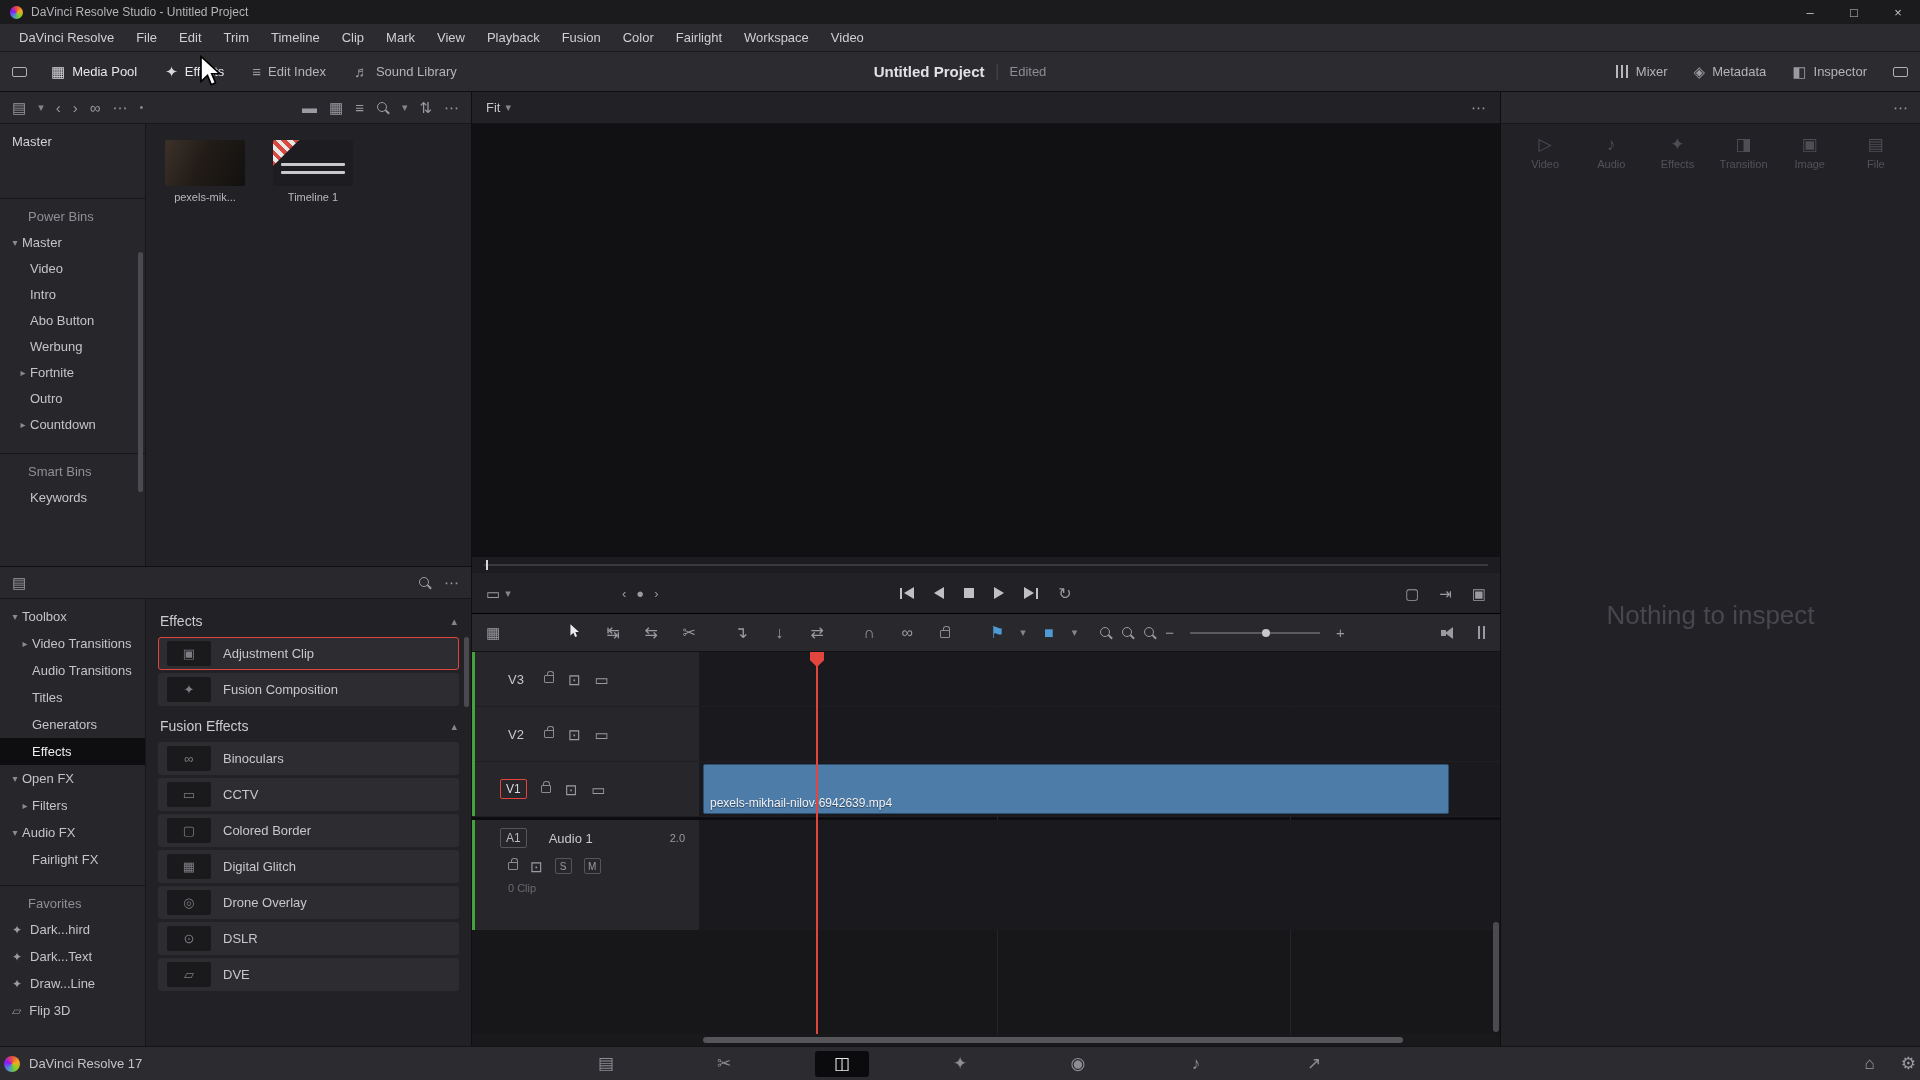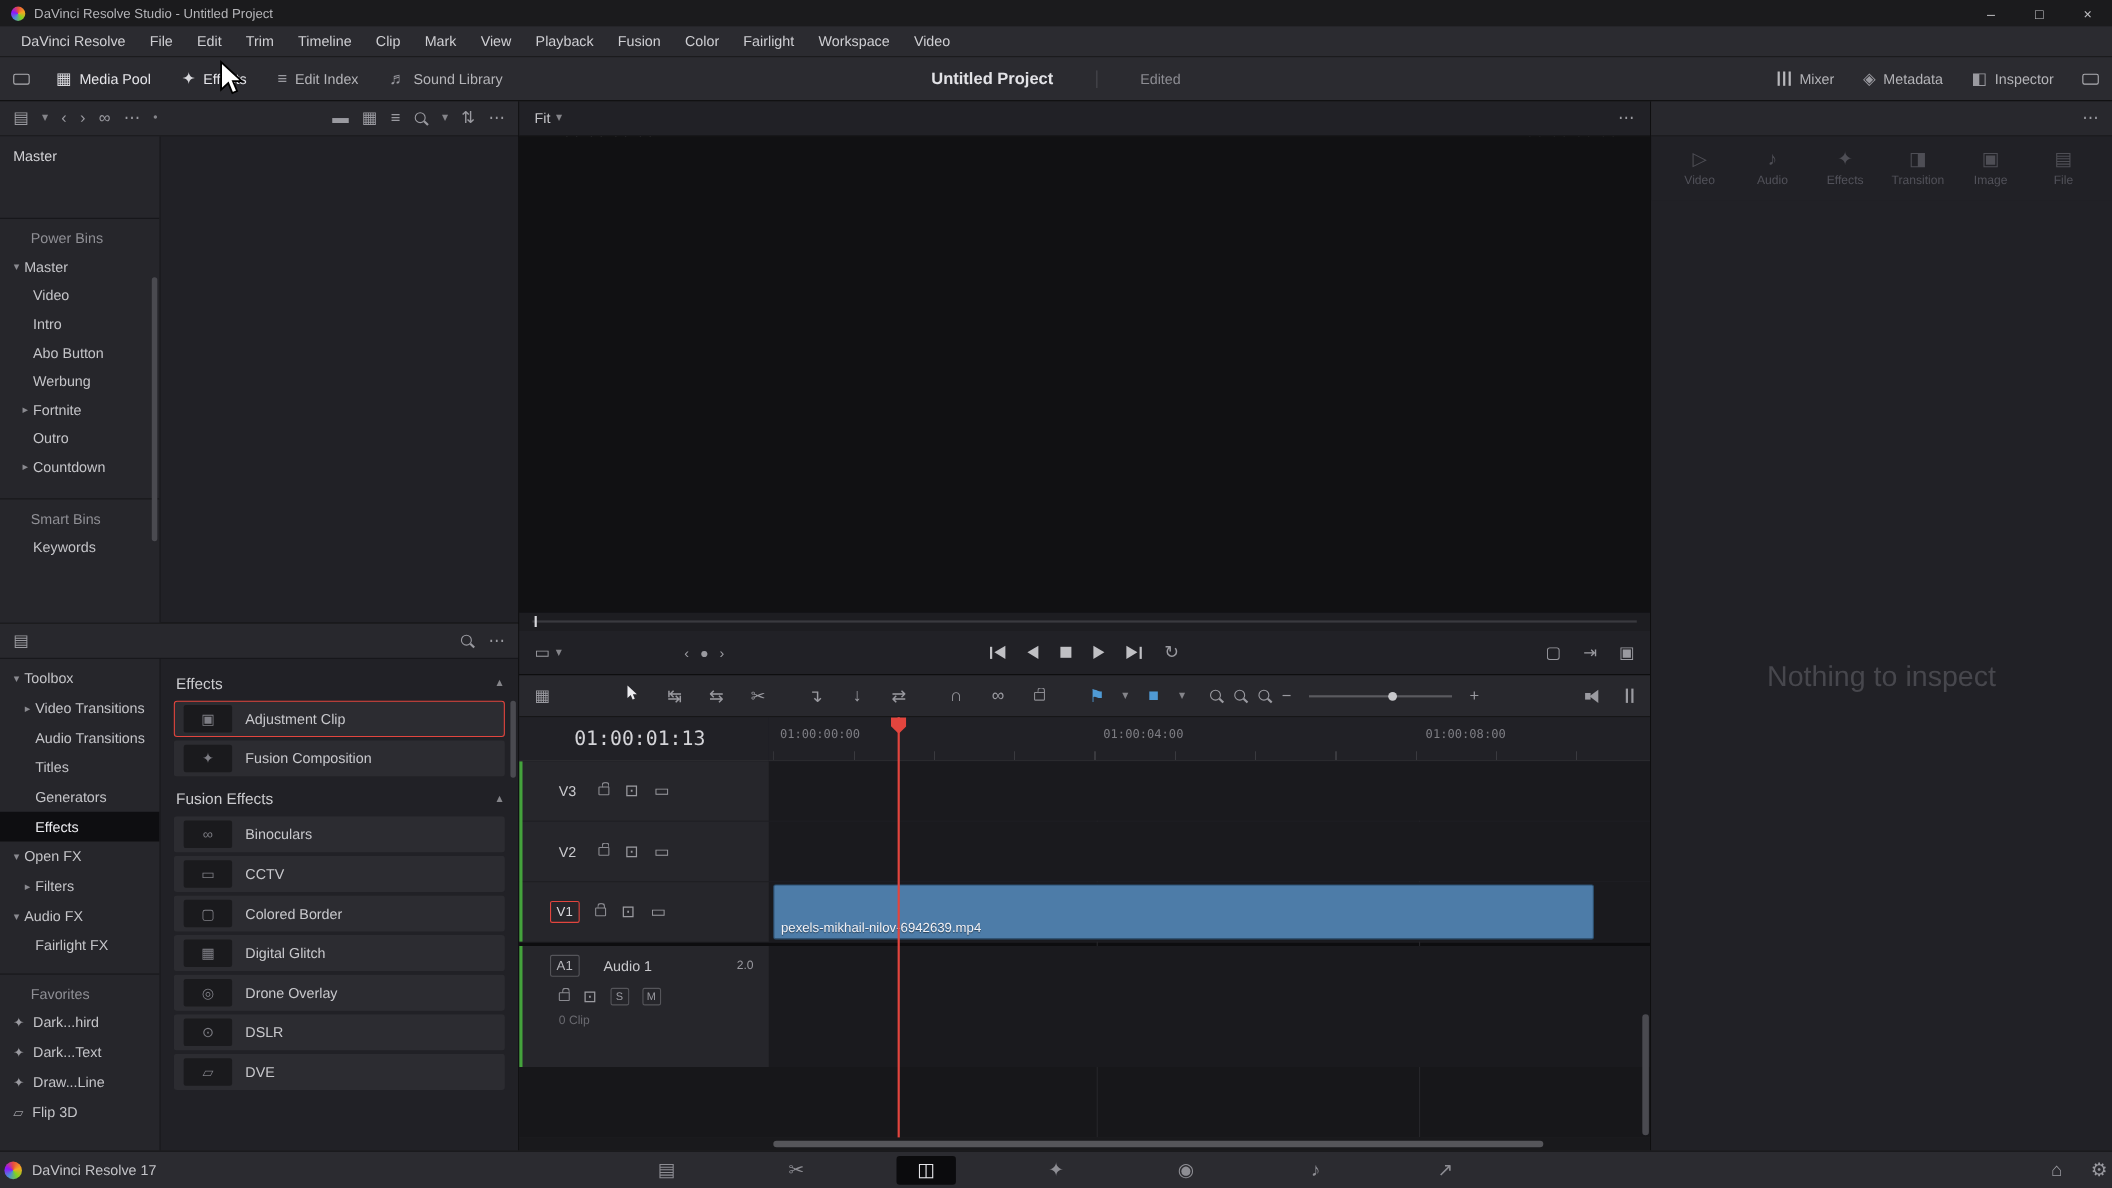--- a/index.html
+++ b/index.html
@@ -21,21 +21,21 @@
   
   .menubar { height:28px; background:#2b2b30; display:flex; align-items:center; padding-left:8px; border-bottom:1px solid #1a1a1c; }
   .mi { padding:0 11px; font-size:13px; color:#cfcfd3; }
 
   
   .toolbar { height:40px; background:#2b2b30; border-bottom:1px solid #0f0f10; display:flex; align-items:center; position:relative; padding:0 12px; }
   .tb-btn { display:flex; align-items:center; gap:7px; margin-right:28px; color:#b4b4b8; font-size:13px; }
   .tb-btn .gi { font-size:15px; }
   .tb-btn.active { color:#e6e6ea; }
   .tb-btn.active .gi { color:#d8d8dc; }
-  .tb-center { position:absolute; left:50%; transform:translateX(-50%); display:flex; align-items:center;gap:27px; }
+  .tb-center { position:absolute; left:50%; transform:translateX(-50%); display:flex; align-items:center; }
   .proj-title { font-size:15px; font-weight:bold; color:#e2e2e6; }
   .vdiv { width:1px; height:16px; background:#4a4a50; margin:0 12px; }
   .proj-status { font-size:13px; color:#8d8d93; }
   .tbar-right { margin-left:auto; display:flex; align-items:center; gap:26px; }
   .ic-mon { width:15px; height:10px; border:1.5px solid #b0b0b4; border-radius:2px; display:inline-block; }
   .ic-mixer { width:14px; height:13px; display:inline-block;
     background:linear-gradient(#b8b8bc,#b8b8bc) 1px 0/2px 13px no-repeat,
                linear-gradient(#b8b8bc,#b8b8bc) 6px 0/2px 13px no-repeat,
                linear-gradient(#b8b8bc,#b8b8bc) 11px 0/2px 13px no-repeat; }
 
@@ -333,20 +333,36 @@
             <span class="chev">▸</span>
             <span>Countdown</span>
           </div>
           <div class="sep" style="margin-top:16px"></div>
           <div class="side-header">Smart Bins</div>
           <div class="bin-item lvl2">
               <span>Keywords</span>
             </div>
           <div class="vscroll"></div>
         </div>
+        <div class="clips">
+          <div class="clip-card">
+            <div class="thumb thumb-video"></div>
+            <div class="clip-label">pexels-mik...</div>
+          </div>
+          <div class="clip-card">
+            <div class="thumb thumb-timeline">
+              <div class="tl-corner"></div>
+              <div class="tl-lines">
+                  <i></i>
+                  <i></i>
+                </div>
+            </div>
+            <div class="clip-label">Timeline 1</div>
+          </div>
+        </div>
       </div>
     </div>
 
     <div class="fx">
       <div class="sub-toolbar">
         <span class="gi">▤</span>
         <div class="spacer"></div>
         <span class="mag"></span>
         <span class="gi">⋯</span>
       </div>
@@ -570,30 +586,20 @@
             </span>
           <span class="gi">+</span>
         </div>
         <div class="tl-right">
           <span class="speaker"></span>
           <span class="bars"></span>
         </div>
       </div>
 
       <div class="tl-main">
-        <div class="ruler-row">
-          <div class="tl-tc-box">
-            <span>01:00:01:13</span>
-          </div>
-          <div class="ruler">
-            <span class="rlabel" style="left:10px">01:00:00:00</span>
-            <span class="rlabel" style="left:304px">01:00:04:00</span>
-            <span class="rlabel" style="left:597px">01:00:08:00</span>
-          </div>
-        </div>
 
         <div class="tracks">
           <div class="green-strip gs-video"></div>
           <div class="green-strip gs-audio"></div>
           <div class="gridline" style="left:525px"></div>
           <div class="gridline" style="left:818px"></div>
 
           <div class="trow">
             <div class="thead">
               <span class="tlabel">V3</span>

